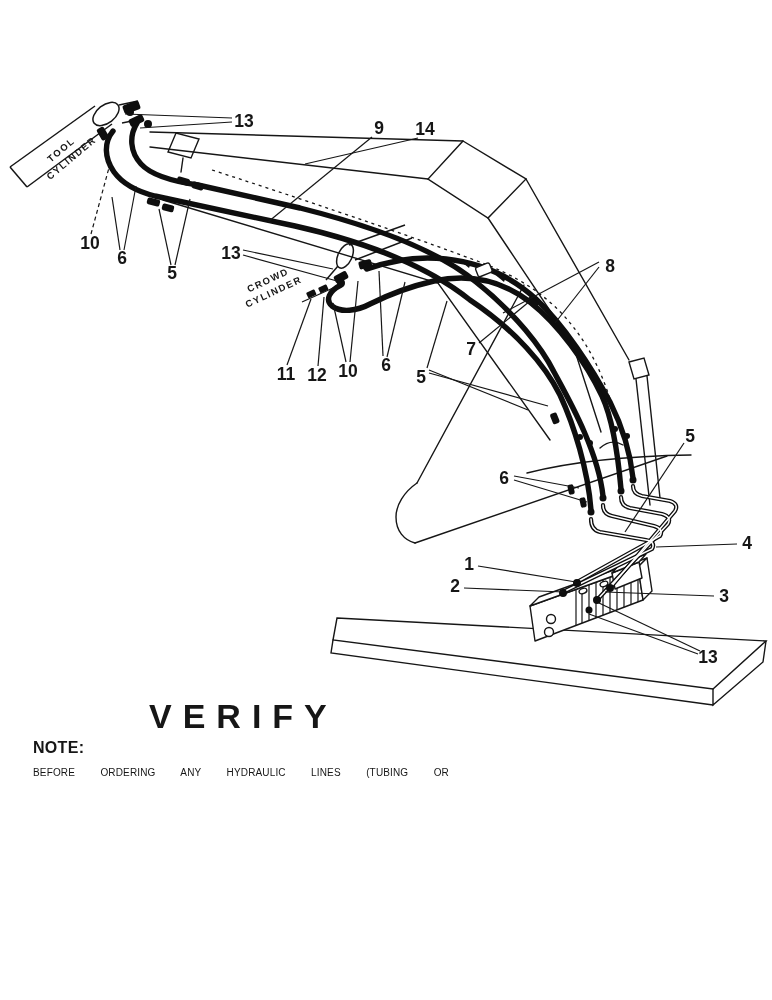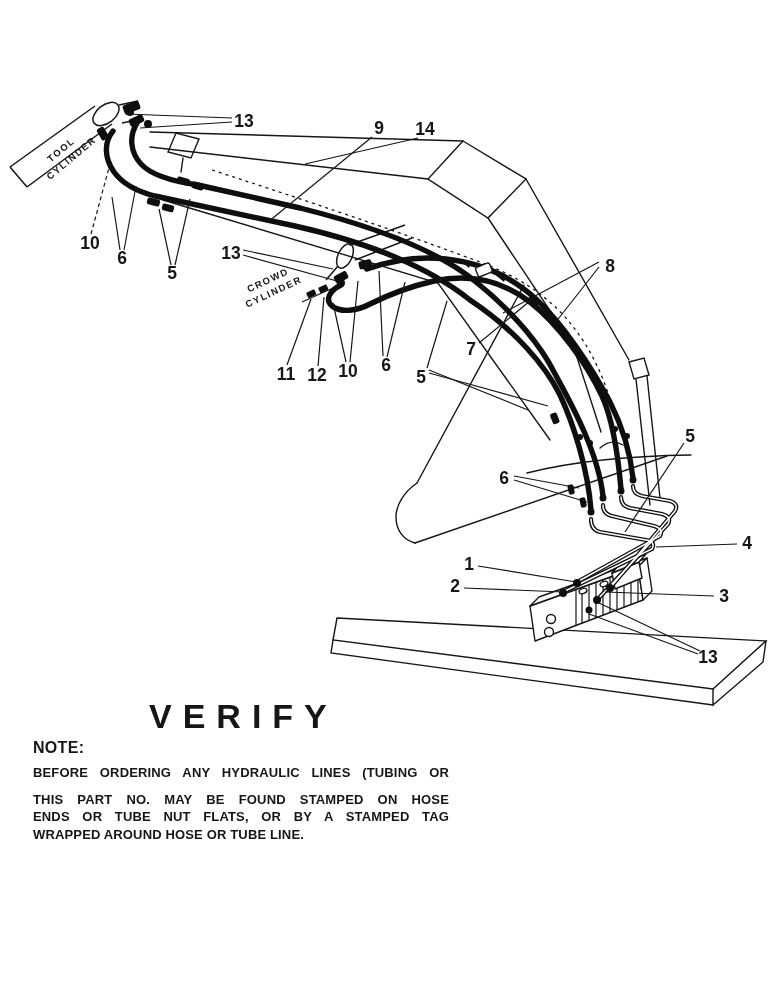--- a/index.html
+++ b/index.html
@@ -7,21 +7,21 @@
          font-family:"Liberation Sans",sans-serif;color:#161616;}
   .stage svg{position:absolute;left:0;top:0;}
   svg text{font-family:"Liberation Sans",sans-serif;font-weight:bold;fill:#161616;}
   .callout{font-size:17.5px;}
   .cyl-label{font-size:9.5px;letter-spacing:1.6px;}
   .verify{position:absolute;left:149px;top:697px;font-size:34px;font-weight:bold;
           letter-spacing:11px;white-space:nowrap;}
   .note-block{position:absolute;left:33px;top:739px;width:416px;}
   .note-heading{font-size:16px;font-weight:bold;letter-spacing:0.3px;margin:0 0 7px 0;}
   .note-para{margin:0 0 9px 0;}
-  .nline{font-size:13px;font-weight:bold;line-height:17.6px;letter-spacing:0.15px;
+  .nline{font-size:10px;font-weight:normal;line-height:17.6px;letter-spacing:0.15px;
          text-align:justify;text-align-last:justify;}
   .nline.last{text-align-last:left;}
 </style>
 </head>
 <body>
 
 <div class="stage">
 
 <svg width="772" height="1000" viewBox="0 0 772 1000">
   <defs>
@@ -232,20 +232,15 @@
   </g>
 </svg>
 
 <div class="verify">VERIFY</div>
 
 <div class="note-block">
   <p class="note-heading">NOTE:</p>
   <div class="note-para">
     <div class="nline">BEFORE ORDERING ANY HYDRAULIC LINES (TUBING OR</div>
   </div>
-  <div class="note-para">
-    <div class="nline">THIS PART NO. MAY BE FOUND STAMPED ON HOSE</div>
-    <div class="nline">ENDS OR TUBE NUT FLATS, OR BY A STAMPED TAG</div>
-    <div class="nline last">WRAPPED AROUND HOSE OR TUBE LINE.</div>
-  </div>
 </div>
 
 </div>
 
 </body></html>

